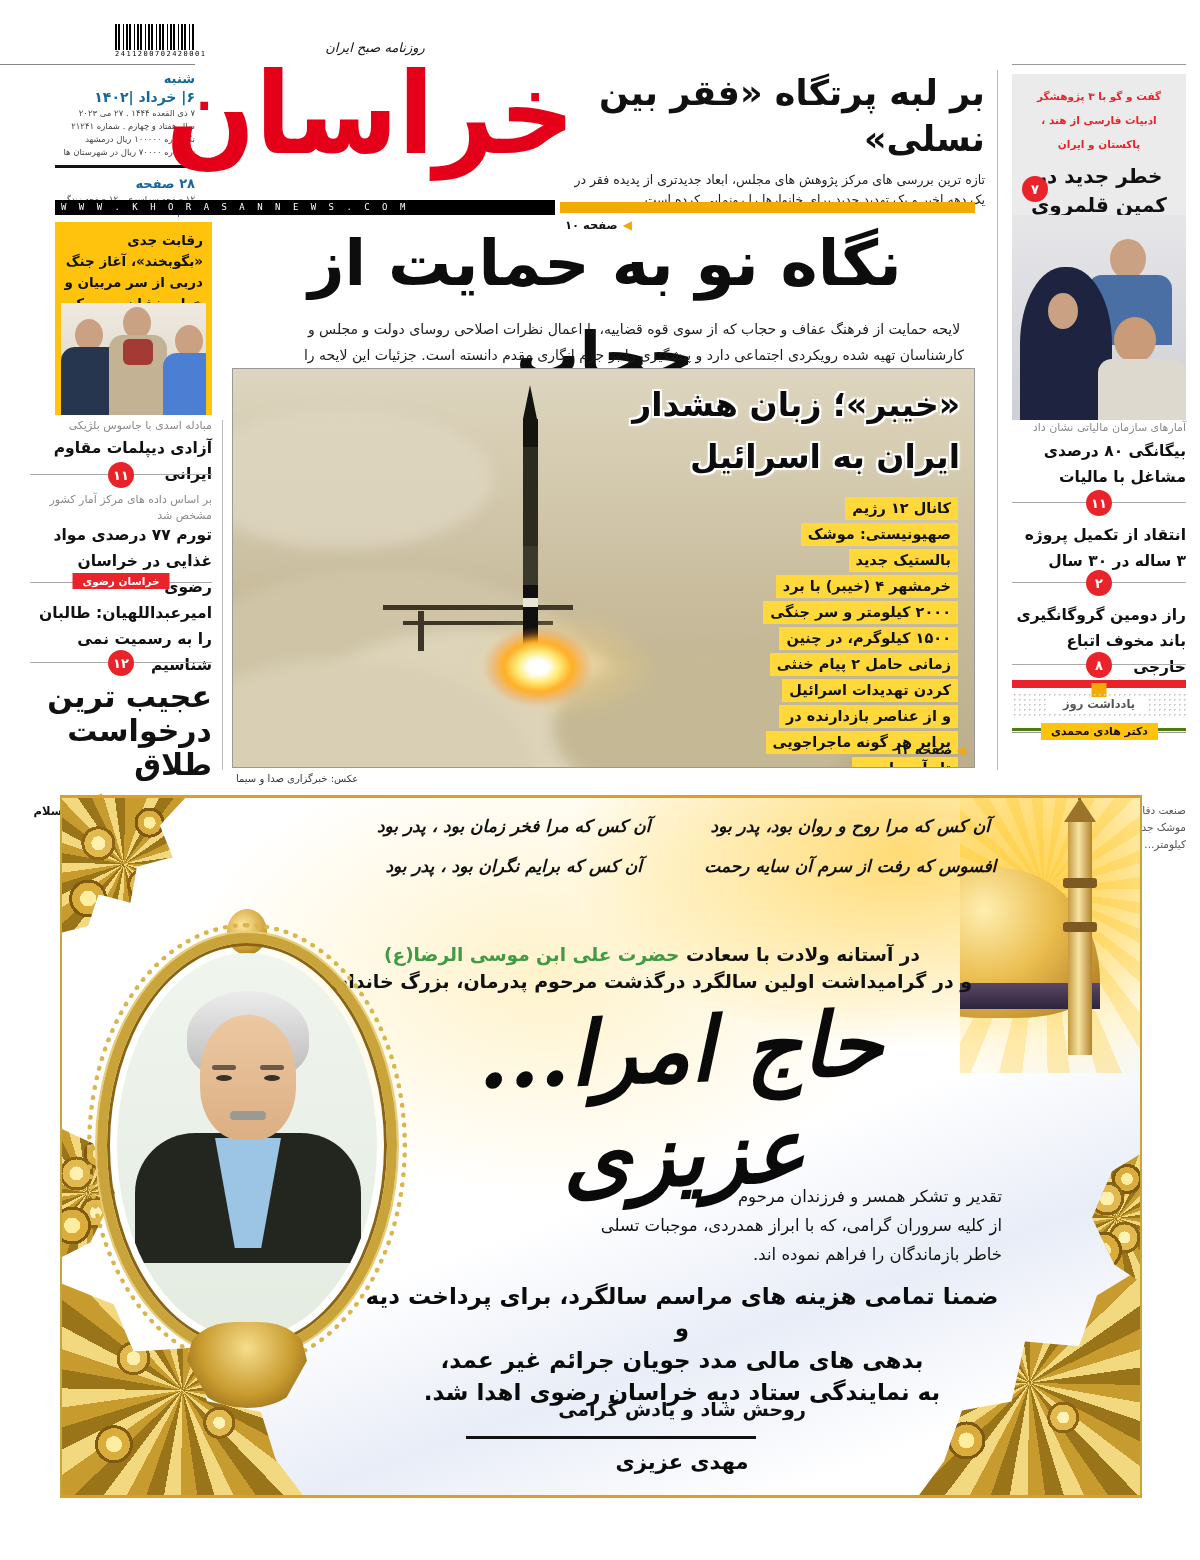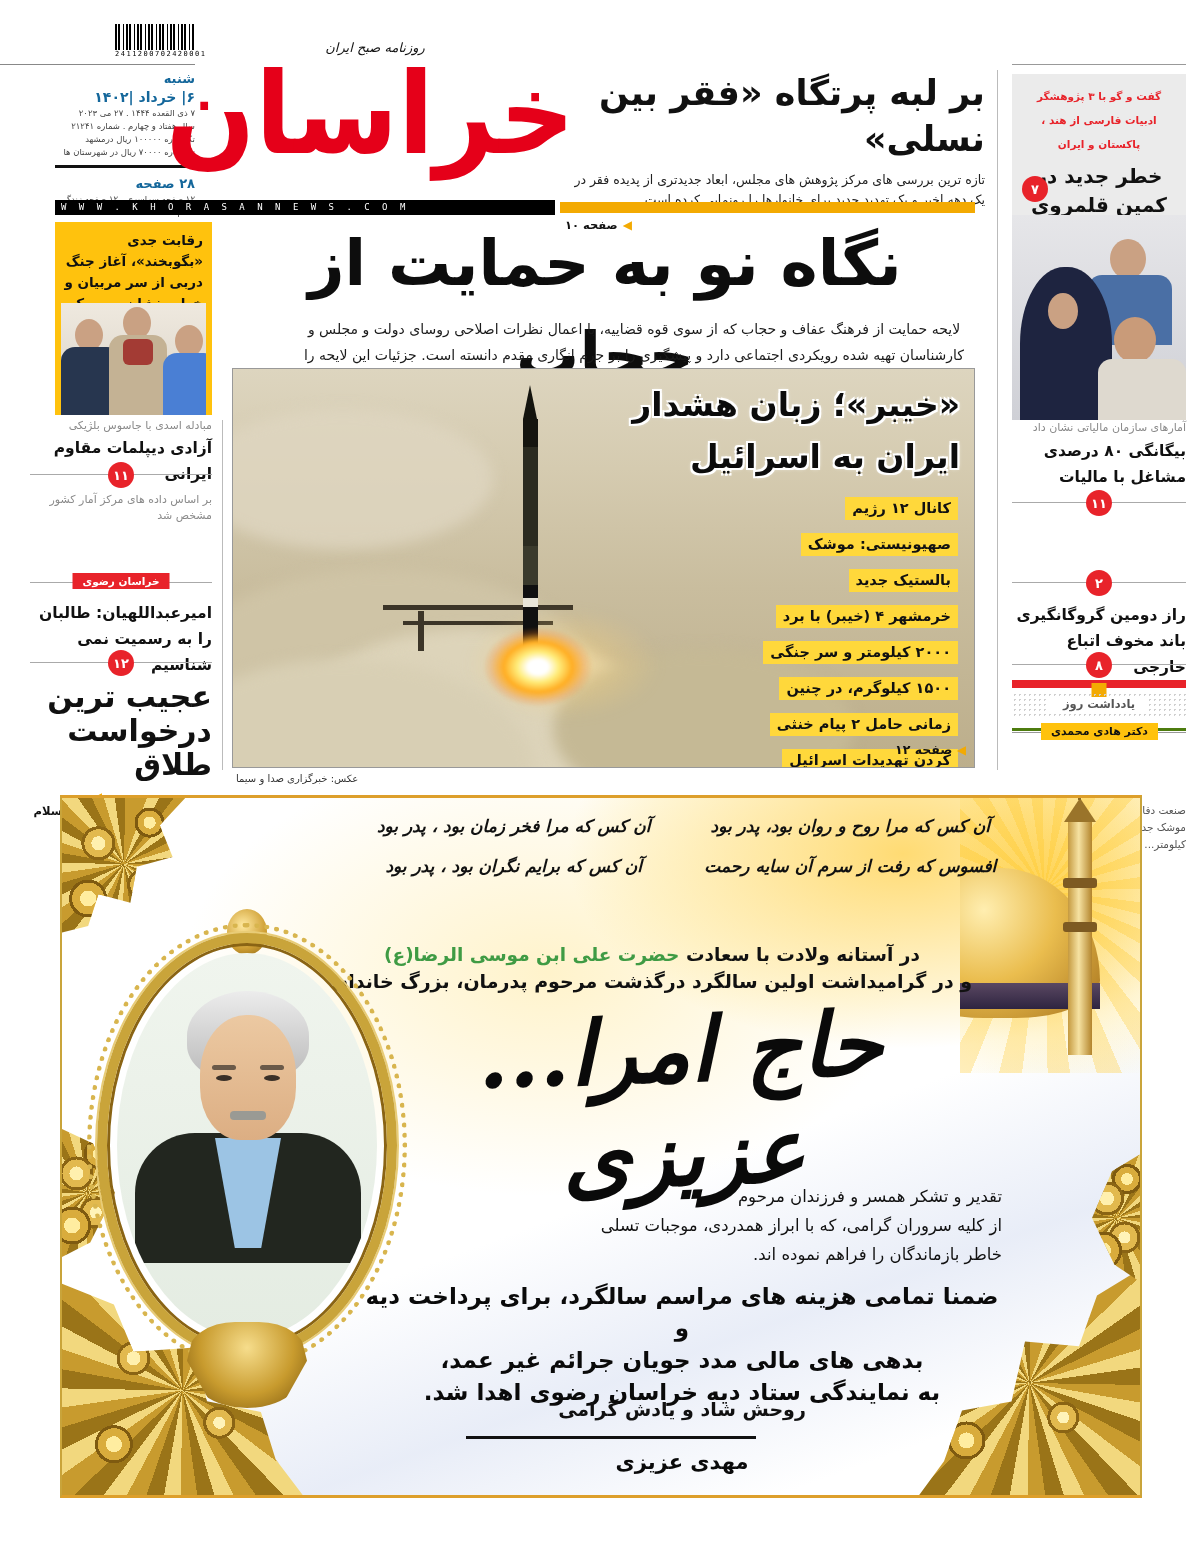--- a/index.html
+++ b/index.html
@@ -90,21 +90,21 @@
   .missile .nose{position:absolute;top:-34px;left:0;width:0;height:0;border-left:7.5px solid transparent;border-right:7.5px solid transparent;border-bottom:34px solid #14140e;}
   .missile .band{position:absolute;left:0;right:0;top:78%;height:9px;background:#e8e4d8;}
   .gantry{position:absolute;background:#3c3528;}
   .flame{position:absolute;left:250px;top:258px;width:110px;height:80px;border-radius:50%;
     background:radial-gradient(closest-side,#ffffff 0 18%,#ffec7a 38%,#ffae24 62%,rgba(255,130,30,0.25) 85%,transparent 100%);
     filter:blur(1px);}
   .flameglow{position:absolute;left:200px;top:220px;width:260px;height:150px;border-radius:50%;
     background:radial-gradient(closest-side,rgba(255,214,120,.55),transparent 75%);filter:blur(6px);}
   .photo-headline{position:absolute;top:10px;right:14px;text-align:right;font-size:33px;font-weight:900;color:#0c0c0c;line-height:52px;
     text-shadow:-2px -2px 0 #fff,2px -2px 0 #fff,-2px 2px 0 #fff,2px 2px 0 #fff,0 0 5px #fff;}
-  .photo-lines{position:absolute;top:128px;right:16px;display:flex;flex-direction:column;align-items:flex-start;direction:rtl;gap:10px;}
+  .photo-lines{position:absolute;top:128px;right:16px;display:flex;flex-direction:column;align-items:flex-start;direction:rtl;}
   .photo-lines span{display:inline-block;background:#ffd83b;color:#111;font-size:14.5px;font-weight:bold;line-height:21px;
     padding:1px 7px;margin-bottom:3px;white-space:nowrap;}
   .photo-ref{position:absolute;right:8px;bottom:10px;font-size:12.5px;font-weight:bold;color:#111;}
   .photo-credit{position:absolute;left:236px;top:773px;font-size:10px;color:#333;direction:rtl;}
 
   
   .memorial{position:absolute;left:60px;top:795px;width:1082px;height:703px;
     border-top:3px solid #dd9f2b;border-bottom:3px solid #dd9f2b;border-left:2px solid #c9a43a;border-right:2px solid #c9a43a;
     background:
       radial-gradient(ellipse 430px 250px at 78% 8%,rgba(255,210,80,.8),rgba(255,226,130,.3) 60%,transparent 78%),
@@ -241,20 +241,21 @@
         <div class="head" style="left:36px;top:78px;width:30px;height:36px;"></div>
         <div class="head" style="left:102px;top:102px;width:42px;height:46px;background:#c99b79;"></div>
         <div class="torso" style="left:86px;top:144px;width:88px;height:62px;background:#ded9cf;"></div>
       </div>
     </div>
     <div class="rail-item-kicker kicker-gray" style="top:354px;">آمارهای سازمان مالیاتی نشان داد</div>
     <div class="rail-item-title" style="top:372px;">بیگانگی ۸۰ درصدی مشاغل با مالیات</div>
     <div class="rail-div" style="top:436px;">
       <div class="badge">۱۱</div>
     </div>
+    <div class="rail-item-title" style="top:456px;">انتقاد از تکمیل پروژه ۳ ساله در ۳۰ سال</div>
     <div class="rail-div" style="top:516px;">
       <div class="badge">۲</div>
     </div>
     <div class="rail-item-title" style="top:536px;">راز دومین گروگانگیری باند مخوف اتباع خارجی</div>
     <div class="rail-div" style="top:598px;">
       <div class="badge">۸</div>
     </div>
     <div class="redbar" style="top:614px;">
       <div class="tab"></div>
     </div>
@@ -295,20 +296,21 @@
     <span class="pageref">صفحه ۹</span>
   </div>
 
   <div class="left-rail">
     <div class="rail-item-kicker kicker-gray" style="top:0;">مبادله اسدی با جاسوس بلژیکی</div>
     <div class="rail-item-title" style="top:17px;">آزادی دیپلمات مقاوم ایرانی</div>
     <div class="rail-div" style="top:56px;">
       <div class="badge">۱۱</div>
     </div>
     <div class="rail-item-kicker kicker-gray" style="top:74px;">بر اساس داده های مرکز آمار کشور مشخص شد</div>
+    <div class="rail-item-title" style="top:104px;">تورم ۷۷ درصدی مواد غذایی در خراسان رضوی</div>
     <div class="tagdiv" style="top:164px;">
       <span class="tag">خراسان رضوی</span>
     </div>
     <div class="rail-item-title" style="top:182px;">امیرعبداللهیان: طالبان را به رسمیت نمی شناسیم</div>
     <div class="rail-div" style="top:244px;">
       <div class="badge">۱۲</div>
     </div>
     <div class="feature-title" style="top:262px;">عجیب ترین درخواست طلاق</div>
     <div class="feature-ref" style="top:372px;right:110px;">
       <span class="arrow-y">◀</span>

